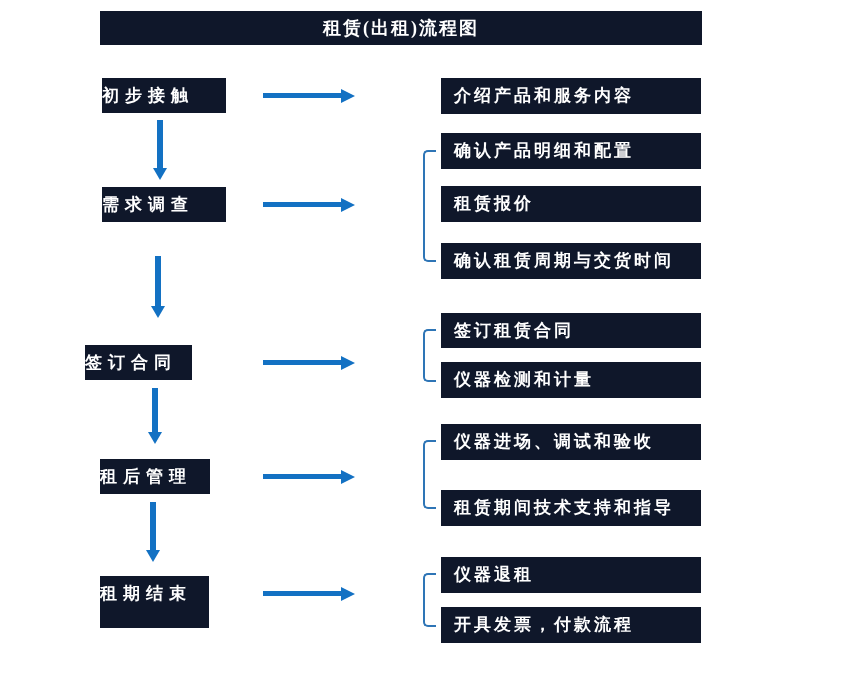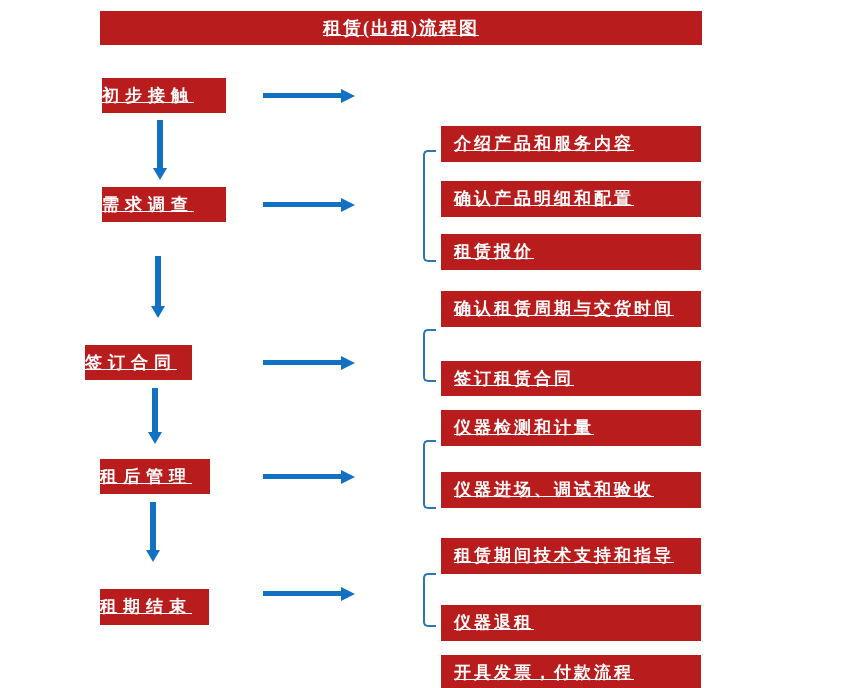--- a/index.html
+++ b/index.html
@@ -1,35 +1,34 @@
 <!DOCTYPE html>
 <html><head>
 <meta charset="utf-8">
 <style>
   html, body { margin:0; padding:0; background:#ffffff; }
   .canvas {
     position:relative; width:844px; height:688px; background:#ffffff;
     font-family:"Liberation Serif","DejaVu Serif",serif; overflow:hidden;
   }
   .blue {
-    background:#b91c1c; color:#ffffff; font-weight:bold;text-decoration:underline;
+    background:#0f172a; color:#ffffff; font-weight:bold;
   }
   .titlebar {
     position:absolute; left:100px; top:11px; width:602px; height:34px;
     line-height:34px; text-align:center; font-size:18px; letter-spacing:2px;
   }
   .lbox {
     position:absolute; height:35px; line-height:35px; text-align:left;
     font-size:17px; letter-spacing:6px;
   }
   .rbox {
     position:absolute; left:441px; width:260px; height:36px; line-height:36px;
     padding-left:13px; box-sizing:border-box; font-size:17px; letter-spacing:3px;
     white-space:nowrap;
-    margin-top:48px;
   }
   .arrow-right {
     position:absolute; left:263px; width:78px; height:5px; background:#1371c3;
   }
   .arrow-right::after {
     content:""; position:absolute; left:100%; top:50%; margin-top:-7px;
     width:0; height:0;
     border-left:14px solid #1371c3;
     border-top:7px solid transparent; border-bottom:7px solid transparent;
   }
@@ -52,21 +51,21 @@
 <body>
 
 <div class="canvas">
 
   <div class="titlebar blue">租赁(出租)流程图</div>
 
   <div class="lbox blue" style="left:102px;top:78px;width:124px">初步接触</div>
   <div class="lbox blue" style="left:102px;top:187px;width:124px">需求调查</div>
   <div class="lbox blue" style="left:85px;top:345px;width:107px">签订合同</div>
   <div class="lbox blue" style="left:100px;top:459px;width:110px">租后管理</div>
-  <div class="lbox blue" style="left:100px;top:589px;width:109px;height:36px;line-height:36px">租期结束</div>
+  <div class="lbox blue" style="left:100px;top:576px;width:109px;height:52px;line-height:36px">租期结束</div>
 
   <div class="arrow-down" style="left:157px;top:120px;height:48px"></div>
   <div class="arrow-down" style="left:155px;top:256px;height:50px"></div>
   <div class="arrow-down" style="left:152px;top:388px;height:44px"></div>
   <div class="arrow-down" style="left:150px;top:502px;height:48px"></div>
 
   <div class="arrow-right" style="top:93px"></div>
   <div class="arrow-right" style="top:202px"></div>
   <div class="arrow-right" style="top:360px"></div>
   <div class="arrow-right" style="top:474px"></div>

